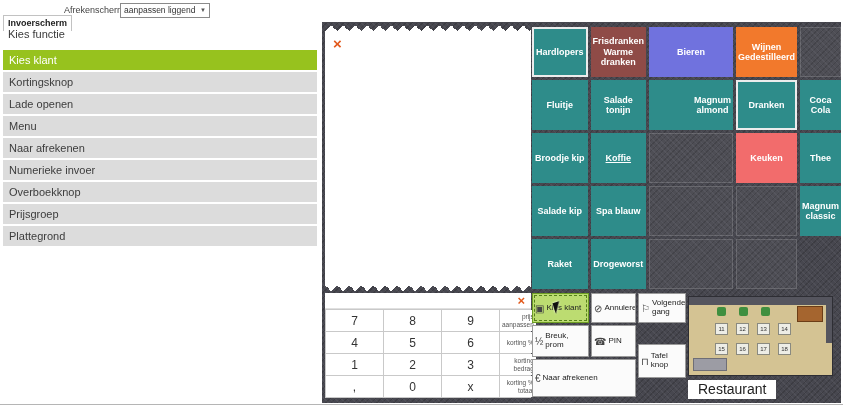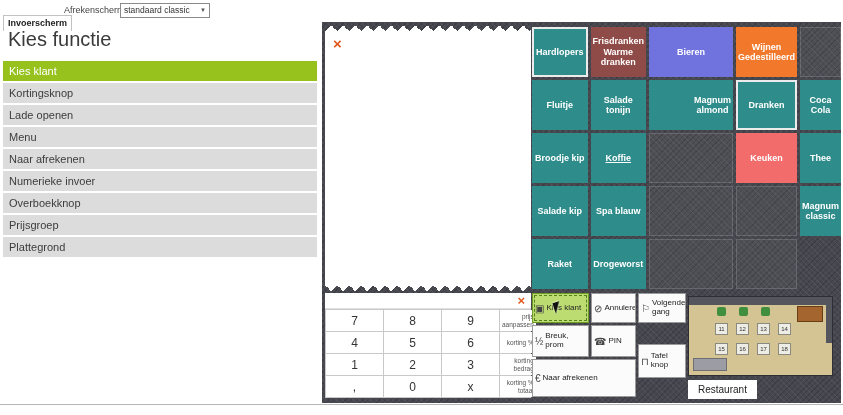--- a/index.html
+++ b/index.html
@@ -16,21 +16,21 @@
   .topbar { position: absolute; left: 0; top: 0; width: 100%; height: 21px; background: #fff; }
   .tab { position: absolute; top: 3px; height: 16px; font-size: 9px; line-height: 13px; padding: 1px 4px; color: #444; cursor: default; }
   .tab.active { background: #fff; border: 1px solid #c2c2c2; border-bottom: none; font-weight: bold; color: #222; }
   .tab-invoer { left: 3px; margin-top: 12px; }
   .tab-afreken { left: 60px; }
   .layout-select { position: absolute; left: 120px; top: 3px; width: 90px; height: 15px; border: 1px solid #8a8a8a; background: #fff; font-size: 8.5px; line-height: 13px; padding: 0 3px; display: flex; justify-content: space-between; align-items: center; }
   .layout-select .chev { font-size: 6px; color: #555; }
 
   
   .func-panel { position: absolute; left: 0; top: 21px; width: 320px; }
-  .panel-title { font-size: 20px; color: #3a3a3a; margin: 7px 0 10px 8px; }
+  .panel-title { font-size: 11px; color: #3a3a3a; margin: 7px 0 10px 8px; }
   .func-list { margin-left: 3px; width: 314px; }
   .func-item { height: 20px; line-height: 20px; background: #dcdcdc; margin-bottom: 2px; font-size: 11px; color: #3c3c3c; padding-left: 6px; cursor: pointer; }
   .func-item.selected { color: #ffffff; }
 
   
   .pos { position: absolute; left: 322px; top: 22px; width: 519px; height: 381px;
     background:
       repeating-linear-gradient(45deg, rgba(255,255,255,0.05) 0 1px, transparent 1px 4px),
       repeating-linear-gradient(-45deg, rgba(0,0,0,0.16) 0 1px, transparent 1px 4px),
       #47474F;
@@ -83,34 +83,34 @@
   .fp-plant { position: absolute; top: 10px; width: 9px; height: 9px; background: #3F8F3F; border-radius: 2px; }
   .fp-plant.p1 { left: 28px; } .fp-plant.p2 { left: 50px; } .fp-plant.p3 { left: 72px; }
   .fp-counter { position: absolute; left: 4px; bottom: 4px; width: 34px; height: 13px; background: #9C9CA4; border: 1px solid #6e6e76; }
   .fp-tables { position: absolute; left: 26px; display: flex; gap: 8px; }
   .fp-tables.r1 { top: 26px; } .fp-tables.r2 { top: 46px; }
   .fp-table { width: 13px; height: 12px; background: #EDEDE6; border: 1px solid #8a8a80;
     font-size: 6px; color: #333; display: flex; align-items: center; justify-content: center; cursor: pointer; }
 
   
   .area-tabs { position: absolute; left: 366px; top: 358px; display: flex; gap: 5px; }
-  .area-tab { height: 19px; font-size: 10px; line-height: 17px; padding: 0 9px; cursor: pointer; }
+  .area-tab { height: 19px; font-size: 14px; line-height: 17px; padding: 0 9px; cursor: pointer; }
   .area-tab.active { background: #fff; border: 1px solid #fff; color: #222; }
   .area-tab.inactive { background: #e6e6e6; border: 1px solid #9a9a9a; color: #222; margin-top: 42px; }
 
   .bottom-rule { position: absolute; left: 0; top: 404px; width: 100%; height: 1px; background: #b5b5b5; }
 </style>
 </head>
 <body>
 
 <div class="topbar">
   <div class="tab tab-invoer active">Invoerscherm</div>
   <div class="tab tab-afreken">Afrekenscherm</div>
   <div class="layout-select">
-    <span>standaard classic</span>
+    <span>aanpassen liggend</span>
     <span class="chev">▼</span>
   </div>
 </div>
 
 <div class="func-panel">
   <div class="panel-title">Kies functie</div>
   <div class="func-list">
     <div class="func-item selected" style="background: rgb(151, 194, 30);">Kies klant</div>
     <div class="func-item">Kortingsknop</div>
     <div class="func-item">Lade openen</div>

